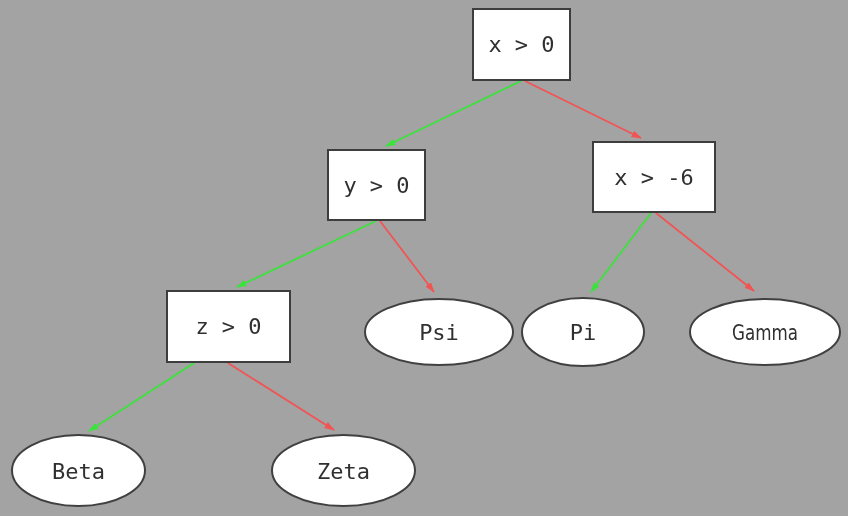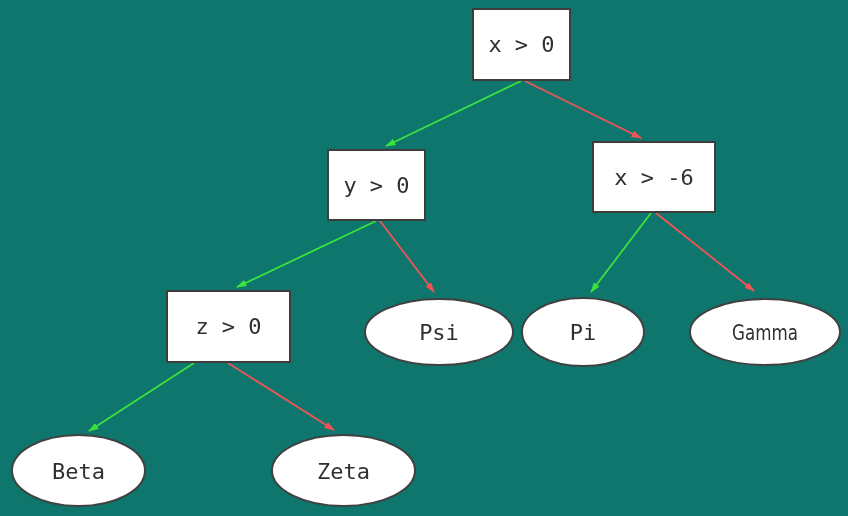--- a/index.html
+++ b/index.html
@@ -4,21 +4,21 @@
 <style>
   html, body {
     margin: 0;
     padding: 0;
     background: #ffffff;
   }
   .canvas-wrap {
     width: 848px;
     height: 516px;
     position: relative;
-    background: #0f766e;
+    background: #a3a3a3;
     overflow: hidden;
   }
   svg { display: block; }
   .decision-box {
     fill: #ffffff;
     stroke: #3d3d3d;
     stroke-width: 2;
   }
   .leaf-ellipse {
     fill: #ffffff;

